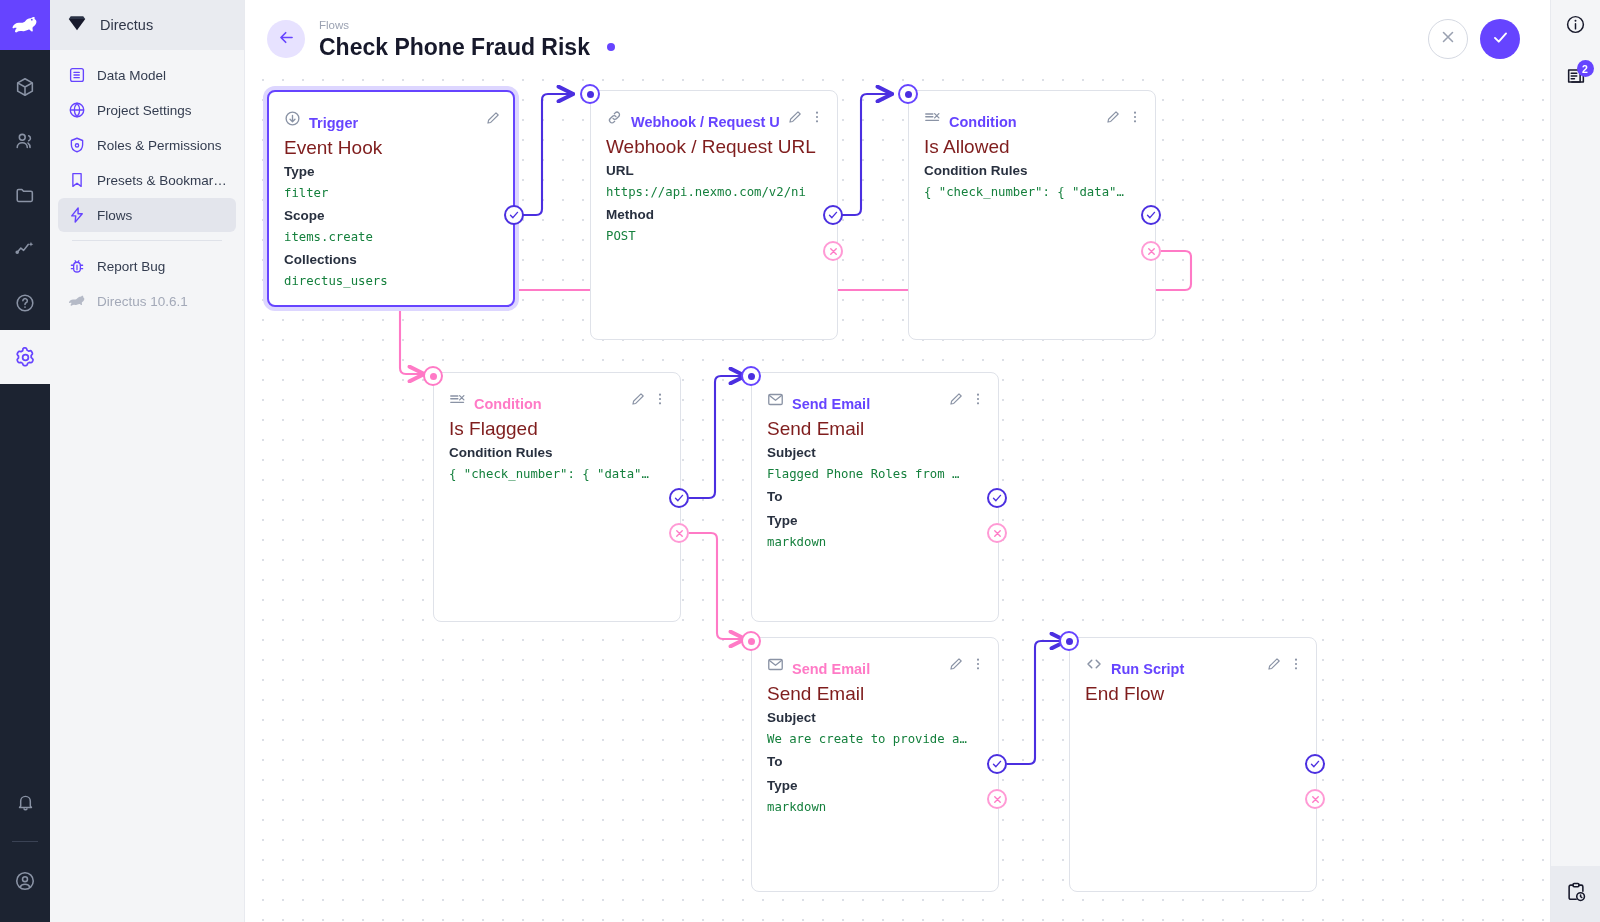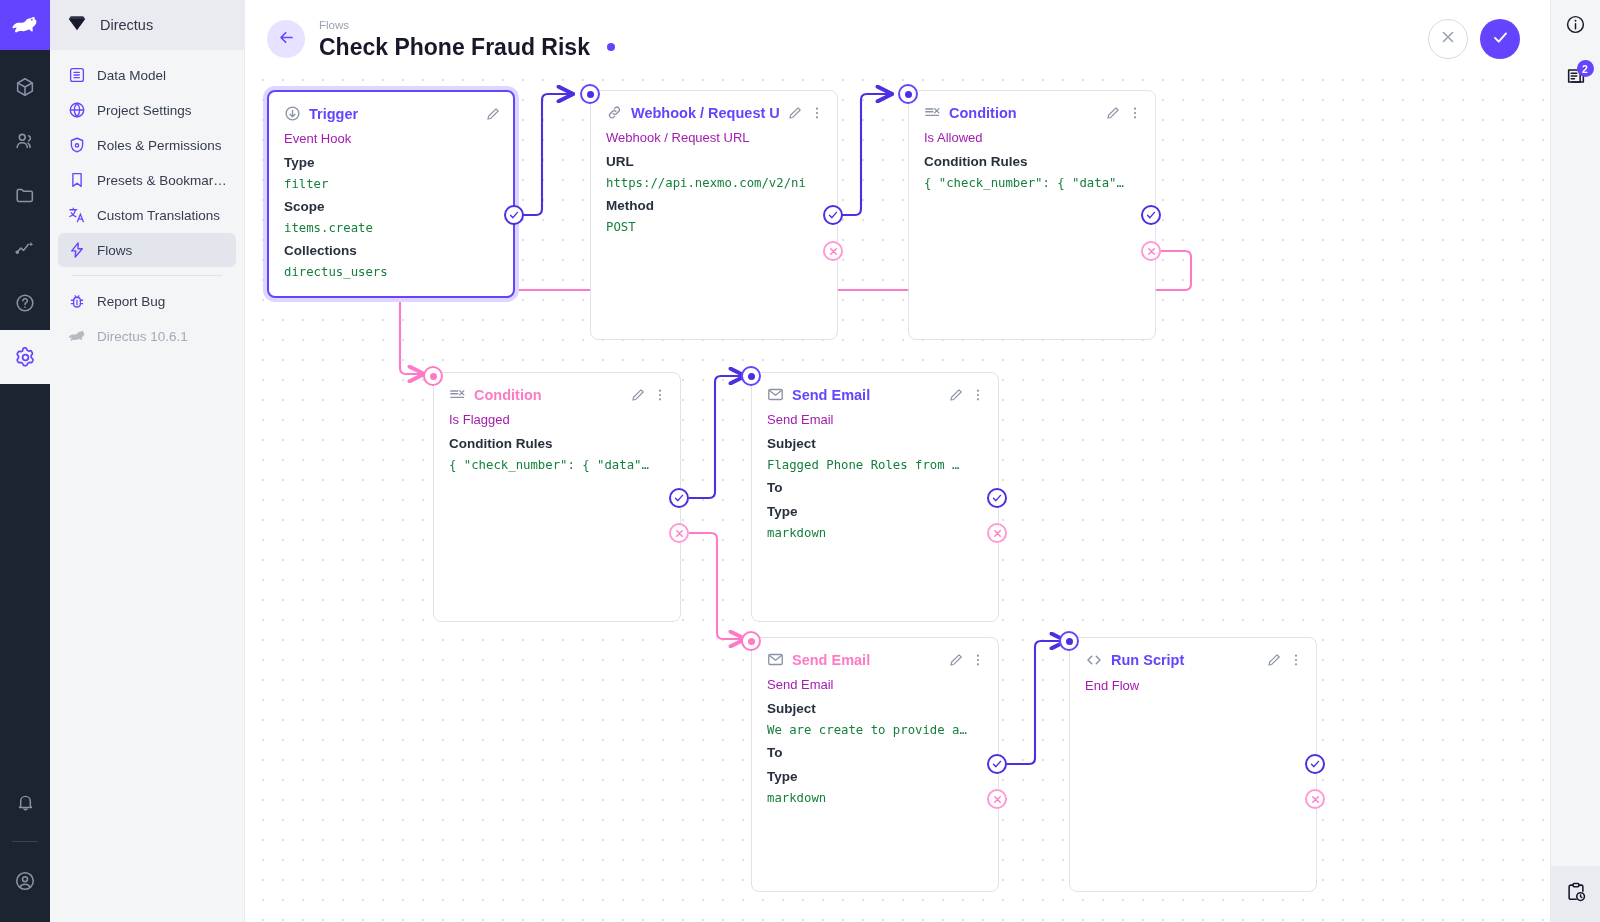--- a/index.html
+++ b/index.html
@@ -98,27 +98,27 @@
     border-radius: 8px; width: 248px; z-index: 3;
   }
   .node.trigger {
     border: 2px solid #6644ff; box-shadow: 0 0 0 4px #ddd6ff;
     border-radius: 8px;
   }
   .node-head {
     display: flex; align-items: center; gap: 8px;
     padding: 13px 12px 6px 15px; font-size: 14.5px; font-weight: 700;
   }
-  .node-head .ntitle { white-space: nowrap; overflow: hidden; text-overflow: clip; flex: 1; }
+  .node-head .ntitle { white-space: nowrap; overflow: hidden; text-overflow: clip; flex: 1; margin-top: 10px; }
   .c-purple { color: #6644ff; }
   .c-pink { color: #ff7ac6; }
   .head-icons { display: flex; align-items: center; gap: 6px; margin-left: auto; }
   .hicon { color: #8a93a5; cursor: pointer; display: flex; }
   .node-body { padding: 0 15px 14px 15px; }
-  .row-name { font-size: 13px; color: #a21caf; line-height: 22px; }
+  .row-name { font-size: 19px; color: #7f1d1d; line-height: 22px; }
   .row-key { font-size: 13.5px; font-weight: 700; color: #28303f; line-height: 22px; margin-top: 2px; }
   .row-val {
     font-family: "DejaVu Sans Mono", monospace; font-size: 12.3px; color: #15803d;
     line-height: 20px; white-space: nowrap; overflow: hidden;
   }
   .node-foot {
     border-top: 1px solid #e6e9ef; padding: 9px 15px; display: flex;
     align-items: center; gap: 8px; font-size: 13.5px; color: #28303f; cursor: pointer;
   }
   .foot-dot { width: 8px; height: 8px; border-radius: 50%; background: #6644ff; }
@@ -264,29 +264,20 @@
         <span class="nav-label">Roles &amp; Permissions</span>
       </div>
       <div class="nav-item">
         <span class="nav-ico">
           <svg width="18" height="18" viewBox="0 0 24 24" fill="none" stroke="currentColor" stroke-width="1.8" stroke-linejoin="round">
               <path d="M6.5 3.5h11v17l-5.5-4.2-5.5 4.2v-17z"></path>
             </svg>
         </span>
         <span class="nav-label">Presets &amp; Bookmar…</span>
       </div>
-      <div class="nav-item">
-        <span class="nav-ico">
-          <svg width="18" height="18" viewBox="0 0 24 24" fill="none" stroke="currentColor" stroke-width="1.7" stroke-linecap="round">
-              <path d="M2.5 5h9M7 3v2M9.5 5c0 4-3 7.5-7 9M4.5 9c1.4 2.7 3.6 4.4 6 5.2"></path>
-              <path d="M12.5 21l4-10 4 10M14.2 17.6h4.6"></path>
-            </svg>
-        </span>
-        <span class="nav-label">Custom Translations</span>
-      </div>
       <div class="nav-item selected">
         <span class="nav-ico">
           <svg width="18" height="18" viewBox="0 0 24 24" fill="none" stroke="currentColor" stroke-width="1.9" stroke-linejoin="round">
               <path d="M13.5 2.5L5 13.2h5.3L9.6 21.5 19 10.4h-5.6l.1-7.9z"></path>
             </svg>
         </span>
         <span class="nav-label">Flows</span>
       </div>
 
       <div class="nav-divider"></div>

